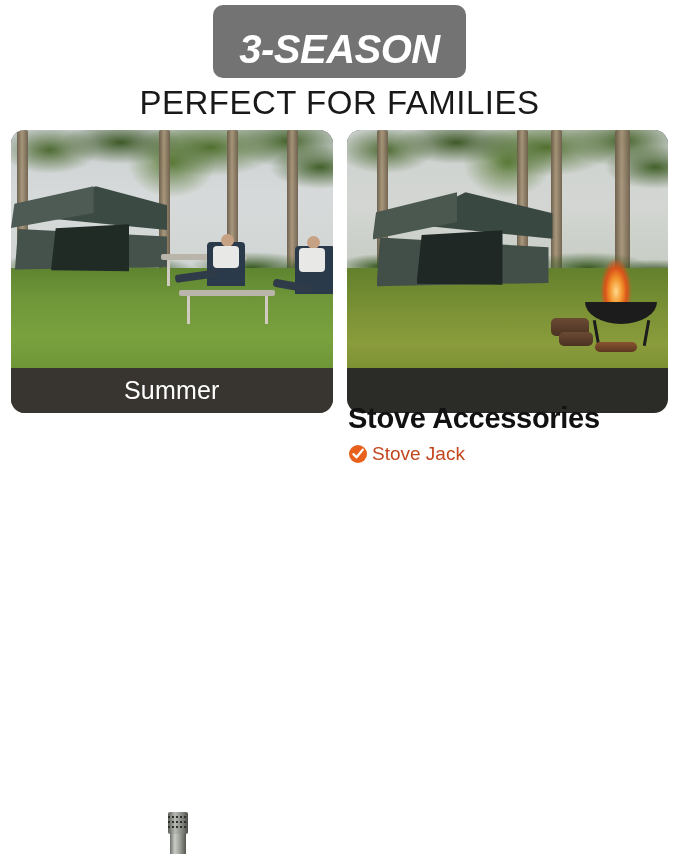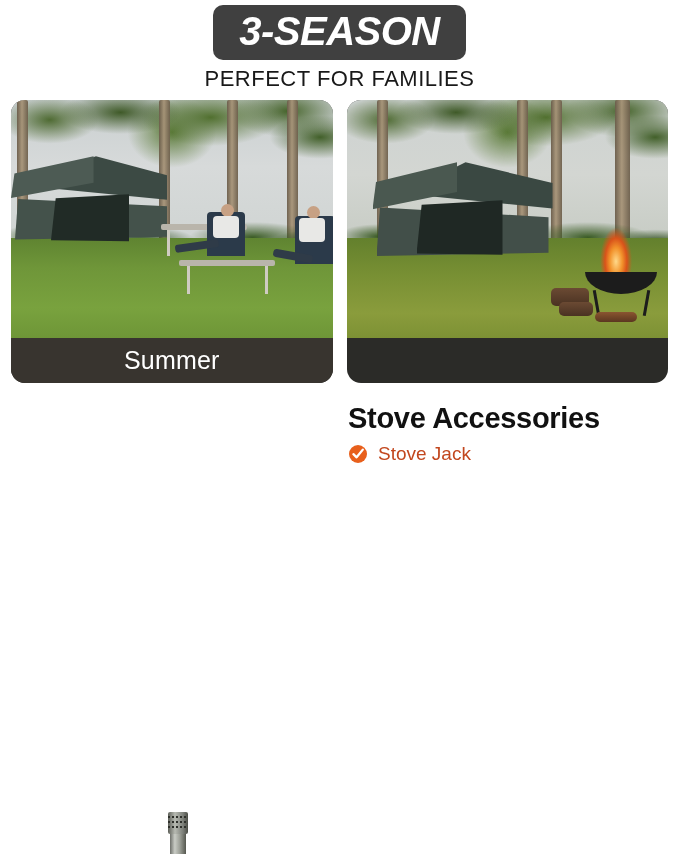--- a/index.html
+++ b/index.html
@@ -9,36 +9,36 @@
     background: #ffffff;
     font-family: "Liberation Sans", sans-serif;
     overflow: hidden;
     position: relative;
   }
 
   
   .header { width: 679px; padding-top: 5px; text-align: center; }
   .season-badge {
     display: inline-block;
-    background: #404040;
+    background: #737373;
     border-radius: 10px;
-    padding: 5px 26px 8px 26px;
+    padding: 23px 26px 8px 26px;
     line-height: 1;
   }
   .season-badge-text {
     font-size: 40px;
     font-weight: bold;
     font-style: italic;
     color: #FFFFFF;
     letter-spacing: -0.5px;
     line-height: 1.05;
     display: block;
   }
   .subtitle {
-    font-size: 22px;
+    font-size: 33px;
     color: #191919;
     letter-spacing: 0.5px;
     margin-top: 7px;
     line-height: 1.1;
   }
 
   
   .panel-row {
     display: flex;
     gap: 14px;
@@ -177,21 +177,21 @@
     font-size: 29px;
     font-weight: bold;
     color: #111111;
     letter-spacing: -0.3px;
     line-height: 1.15;
   }
   .acc-list { margin-top: 7px; }
   .acc-item {
     display: flex;
     align-items: center;
-    gap: 10px;
+    gap: 4px;
     margin-bottom: 3px;
   }
   .check-icon { flex: 0 0 auto; display:block; }
   .acc-label {
     font-size: 19px;
     color: #C2471E;
     line-height: 1.25;
     white-space: nowrap;
   }
 

